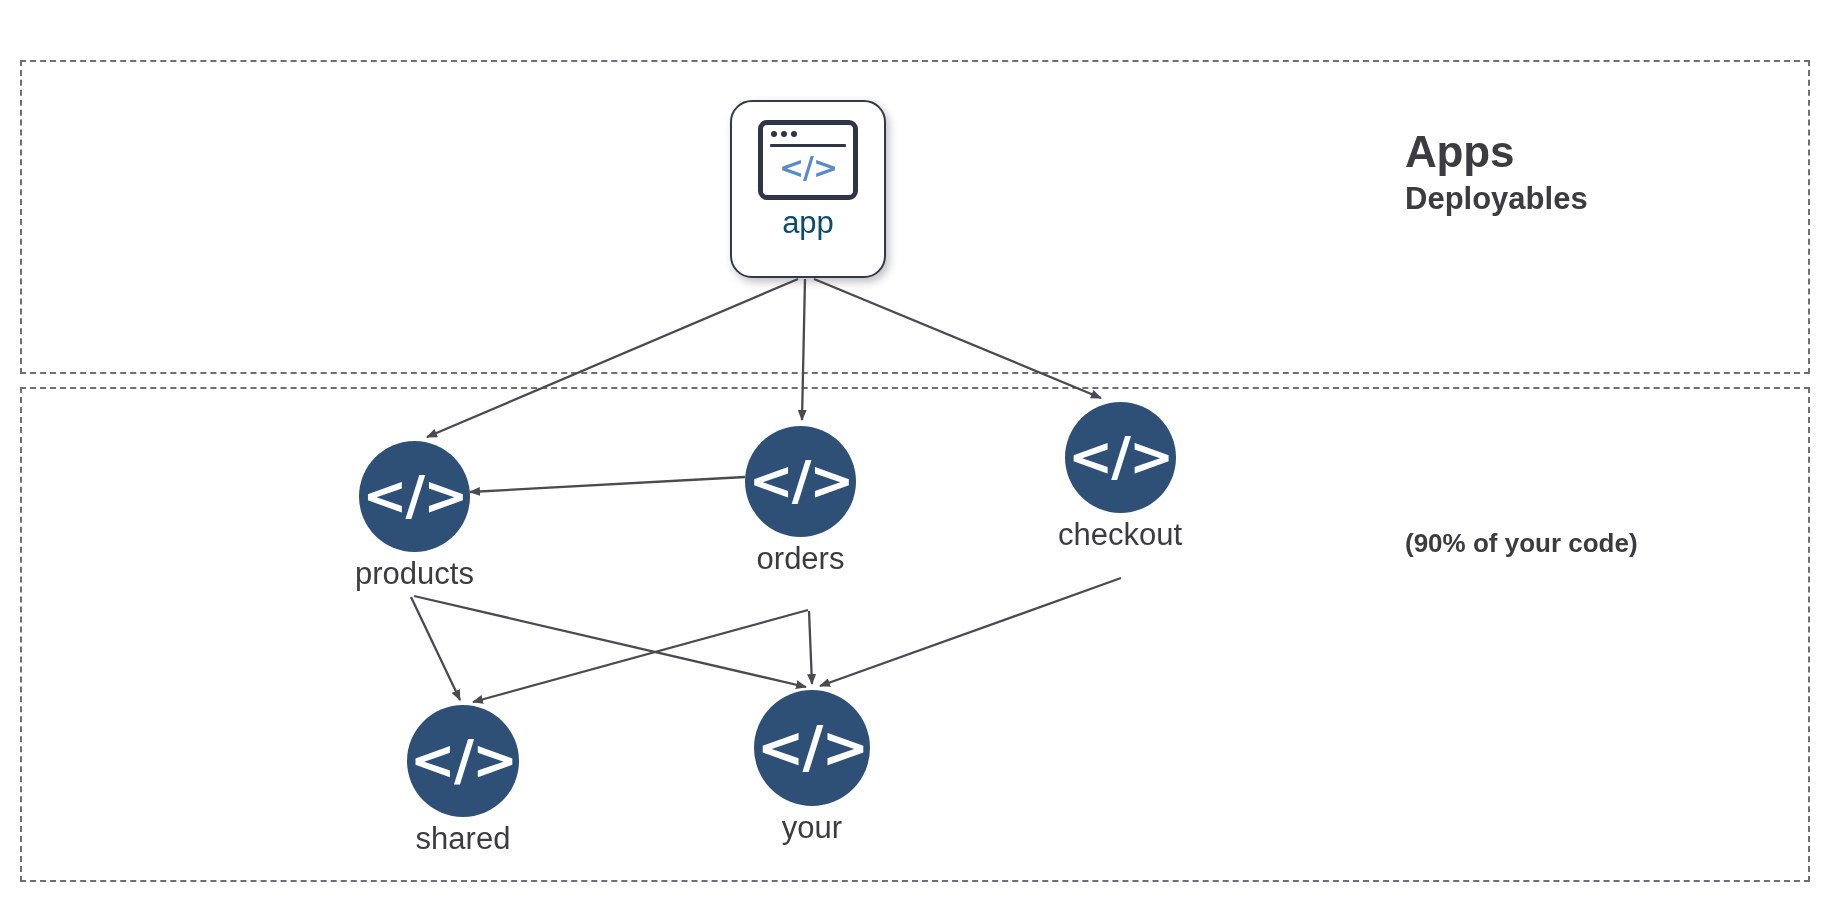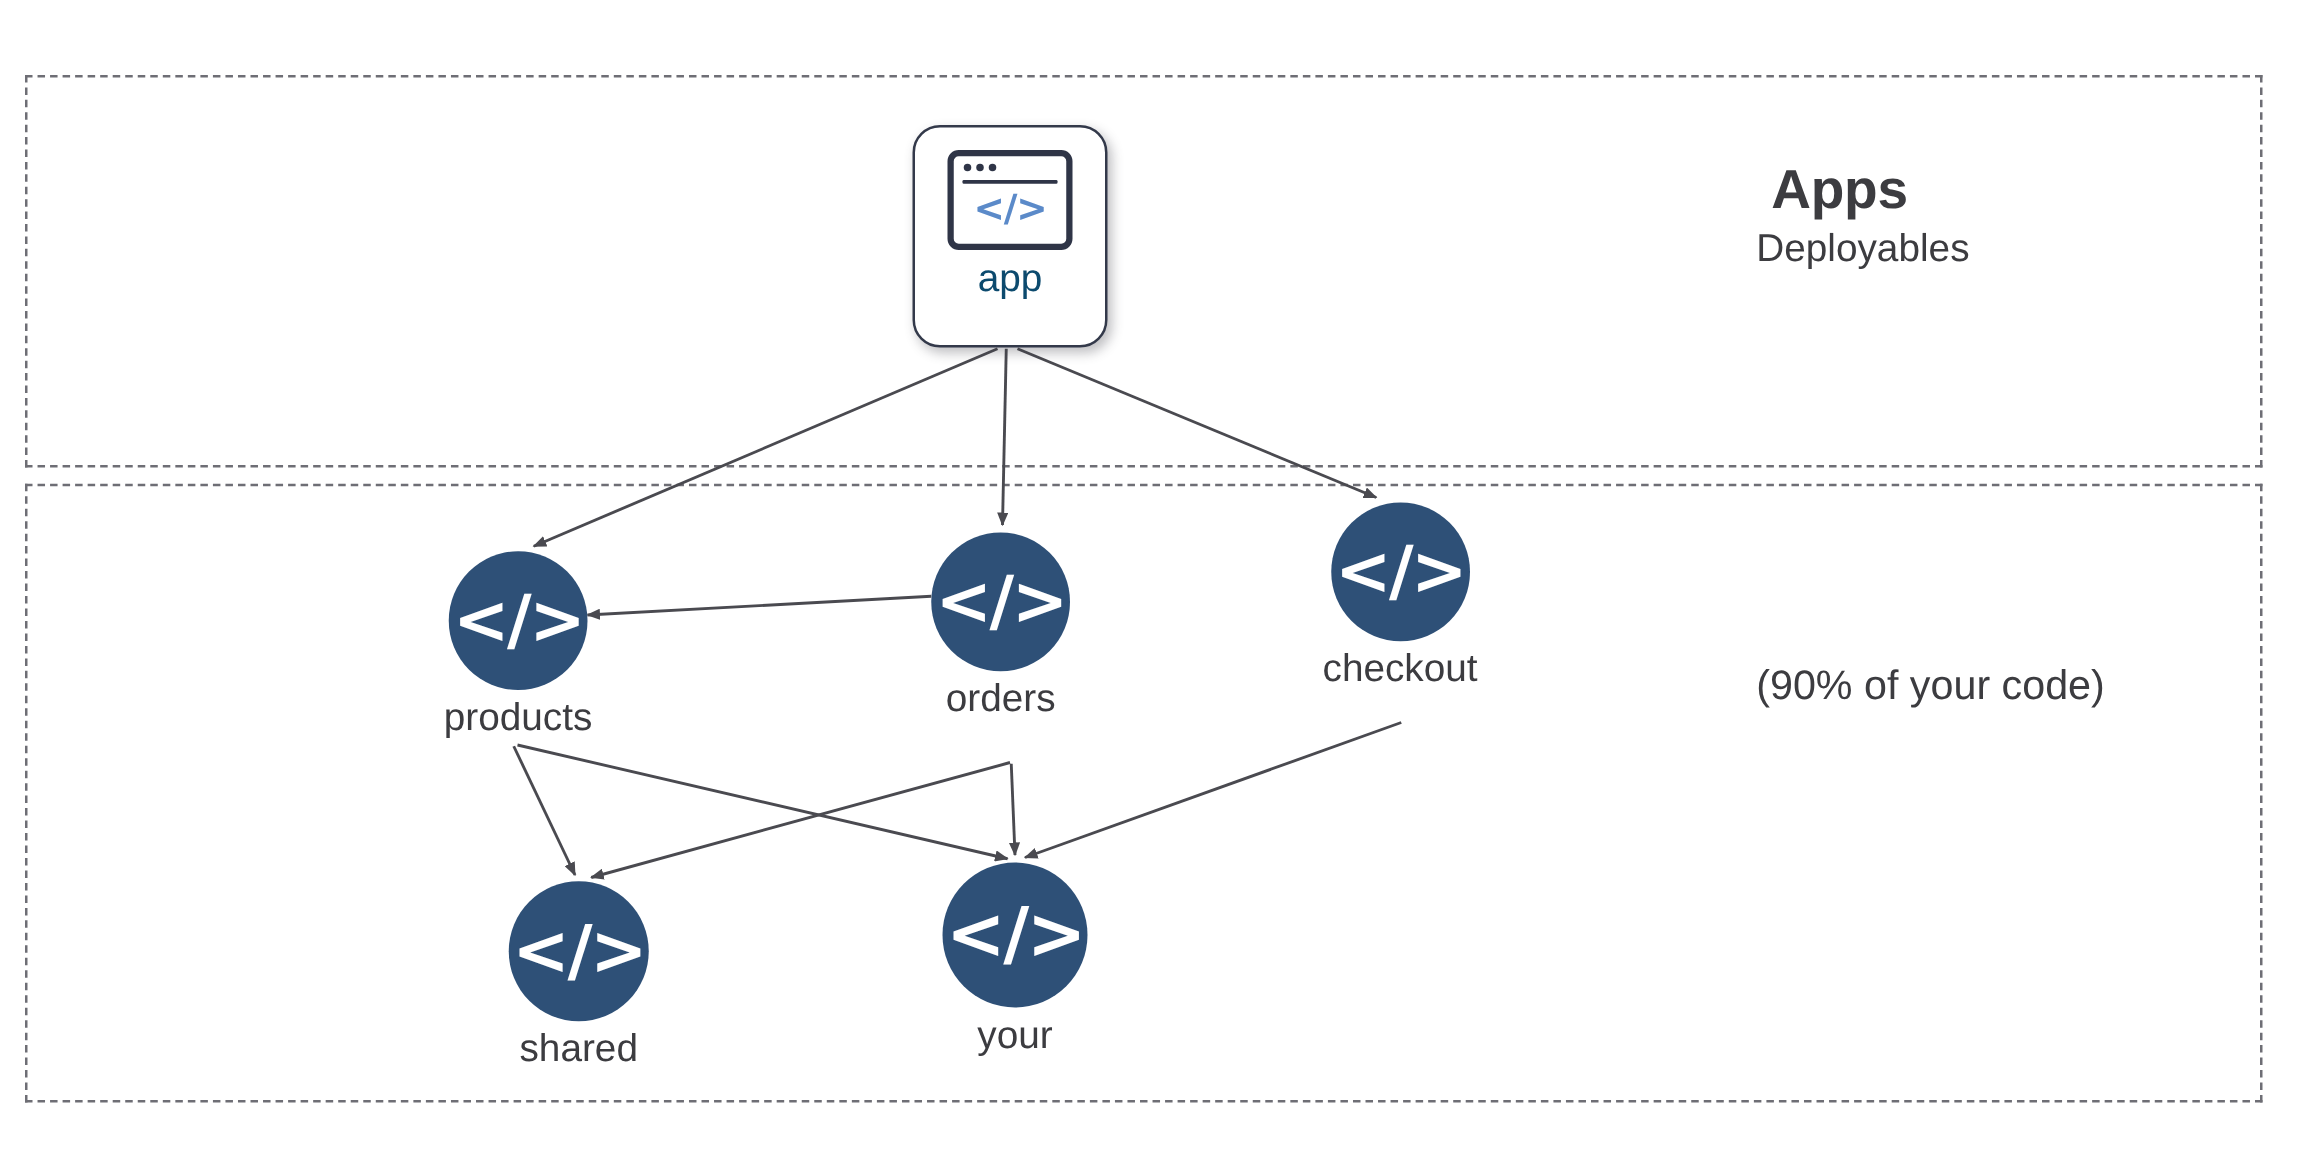--- a/index.html
+++ b/index.html
@@ -47,31 +47,30 @@
     position: absolute;
     color: #3c3c40;
     user-select: none;
   }
   .zone-caption .caption-title {
     font-size: 44px;
     font-weight: bold;
     line-height: 1.05;
     letter-spacing: -0.2px;
     display: block;
-    margin-left: 12px;
   }
   .zone-caption .caption-sub {
     font-size: 31px;
-    font-weight: normal;
+    font-weight: bold;
     line-height: 1.3;
     display: block;
     margin-top: 4px;
   }
   .zone-caption.small-sub .caption-sub {
-    font-size: 33px;
+    font-size: 26px;
   }
   #caption-apps {
     left: 1405px;
     top: 129px;
   }
   #caption-libs {
     left: 1405px;
     top: 523px;
   }
 

